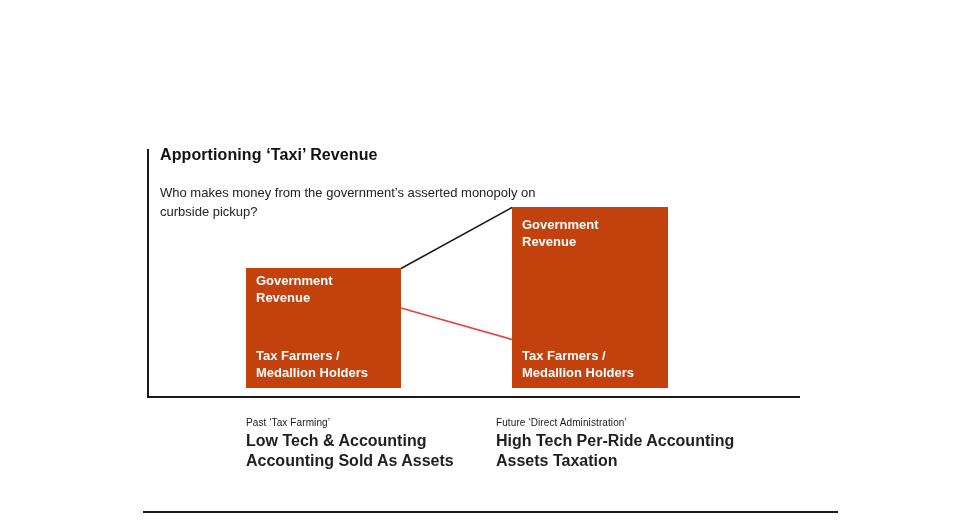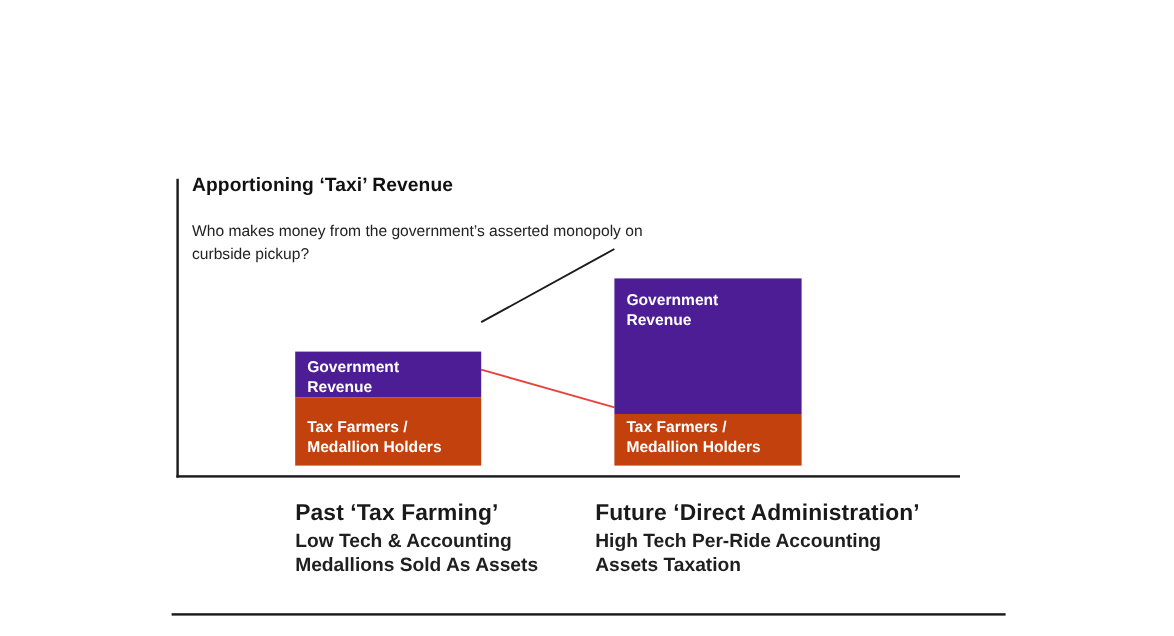--- a/index.html
+++ b/index.html
@@ -15,36 +15,36 @@
   
   .header { position:absolute; left:160px; top:146px; width:420px; color:#111; }
   .chart-title { margin:0; font-size:16px; font-weight:700; letter-spacing:0.1px; color:#111; }
   .chart-subtitle { margin:20px 0 0 0; font-size:13px; line-height:1.45; color:#222; max-width:405px; }
 
   
   .bar { position:absolute; display:flex; flex-direction:column; }
   .bar-past { left:246px; top:268px; width:155px; height:120px; }
   .bar-future { left:512px; top:207px; width:156px; height:181px; }
   .seg { box-sizing:border-box; color:#fff; font-size:13px; font-weight:700; line-height:1.32; }
-  .seg-gov { background:#4c1d95; padding:5px 10px 0 10px;margin-top:25px; }
+  .seg-gov { background:#c2410c; padding:5px 10px 0 10px; }
   .bar-past .seg-gov { height:40px; padding-top:4px; }
   .bar-future .seg-gov { height:132px; padding-top:9px; }
   .seg-tax { background:#c2410c; display:flex; flex-direction:column; justify-content:flex-end; padding:0 10px 7px 10px; }
   .bar-past .seg-tax { height:80px; }
   .bar-future .seg-tax { height:49px; }
   .seg span { display:block; }
 
   
   .connectors { position:absolute; left:0; top:0; width:978px; height:530px; pointer-events:none; }
 
   
   .caption { position:absolute; top:417px; color:#1a1a1a; }
   .caption-past { left:246px; }
   .caption-future { left:496px; }
-  .caption h2 { margin:0 0 3px 0; font-size:19px; font-weight:700; letter-spacing:0.1px; }
+  .caption h2 { margin:0 0 3px 0; font-size:10px; font-weight:400; letter-spacing:0.1px; }
   .caption .sub { font-size:16px; font-weight:700; line-height:1.28; color:#1f1f1f; }
 </style>
 </head>
 <body>
 
 <div class="canvas">
 
   <div class="y-axis"></div>
   <div class="x-axis"></div>
 
@@ -76,21 +76,21 @@
     </div>
     <div class="seg seg-tax">
       <span>Tax Farmers /</span>
       <span>Medallion Holders</span>
     </div>
   </div>
 
   <div class="caption caption-past">
     <h2>Past ‘Tax Farming’</h2>
     <div class="sub">Low Tech &amp; Accounting</div>
-    <div class="sub">Medallions Sold As Assets</div>
+    <div class="sub">Accounting Sold As Assets</div>
   </div>
 
   <div class="caption caption-future">
     <h2>Future ‘Direct Administration’</h2>
     <div class="sub">High Tech Per-Ride Accounting</div>
     <div class="sub">Assets Taxation</div>
   </div>
 
   <div class="bottom-rule"></div>
 

